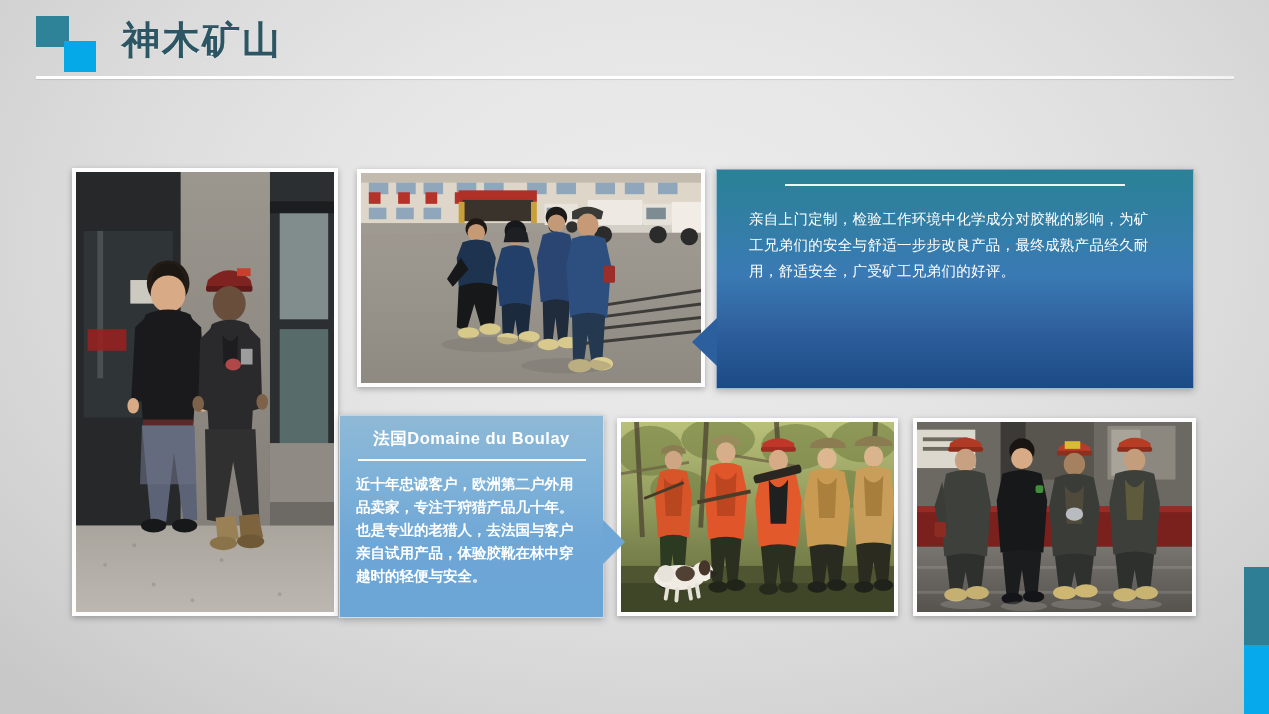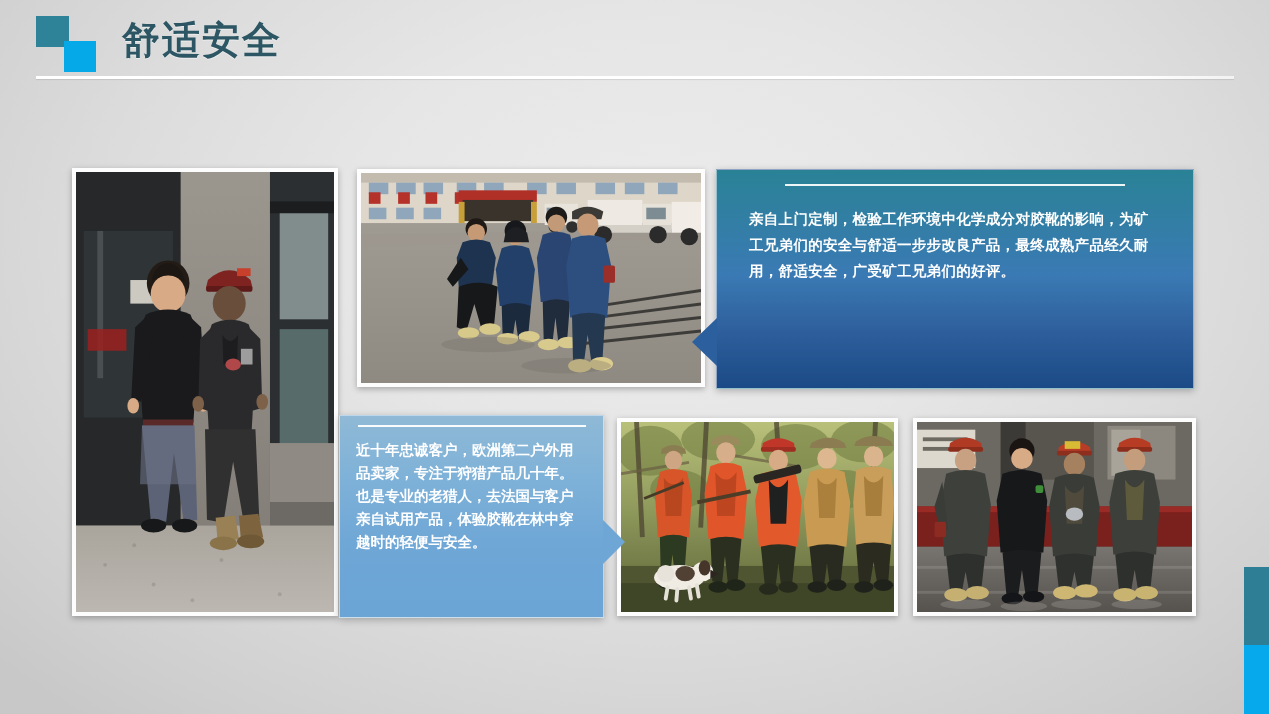--- a/index.html
+++ b/index.html
@@ -112,21 +112,21 @@
   #panel-mine .panel-rule {
     margin: 14px auto 0 auto;
     width: 340px;
     height: 2px;
     background: rgba(255,255,255,0.92);
   }
   #panel-mine .panel-body {
     margin: 20px 32px 0 32px;
     color: #ffffff;
     font-size: 14.5px;
-    font-weight: bold;
+    font-weight: normal;
     line-height: 26px;
     letter-spacing: 0.3px;
     text-align: left;
   }
   
   #panel-mine .arrow-left {
     position: absolute;
     left: -25px;
     top: 148px;
     width: 0; height: 0;
@@ -199,21 +199,21 @@
 </head>
 <body>
 
 <div class="slide">
 
   <div class="header-marks">
     <div class="sq-dark"></div>
     <div class="sq-bright"></div>
   </div>
 
-  <div class="page-title">舒适安全</div>
+  <div class="page-title">神木矿山</div>
 
   <div class="header-rule"></div>
 
   <div class="photo" id="photo-entrance">
     <svg viewBox="0 0 266 448" preserveAspectRatio="none">
       <defs>
         <linearGradient id="wallG" x1="0" y1="0" x2="0" y2="1">
           <stop offset="0%" stop-color="#9b968e"></stop>
           <stop offset="100%" stop-color="#837e77"></stop>
         </linearGradient>
@@ -590,20 +590,21 @@
   </div>
 
   <div class="panel" id="panel-mine">
     <div class="arrow-left"></div>
     <div class="panel-rule"></div>
     <div class="panel-body">亲自上门定制，检验工作环境中化学成分对胶靴的影响，为矿工兄弟们的安全与舒适一步步改良产品，最终成熟产品经久耐用，舒适安全，广受矿工兄弟们的好评。</div>
   </div>
 
   <div class="panel" id="panel-boulay">
     <div class="arrow-right"></div>
+    <div class="panel-title">法国Domaine du Boulay</div>
     <div class="panel-rule"></div>
     <div class="panel-body">近十年忠诚客户，欧洲第二户外用品卖家，专注于狩猎产品几十年。也是专业的老猎人，去法国与客户亲自试用产品，体验胶靴在林中穿越时的轻便与安全。</div>
   </div>
 
   <div class="accent-bar">
     <div class="accent-top"></div>
     <div class="accent-bottom"></div>
   </div>
 
 </div>

